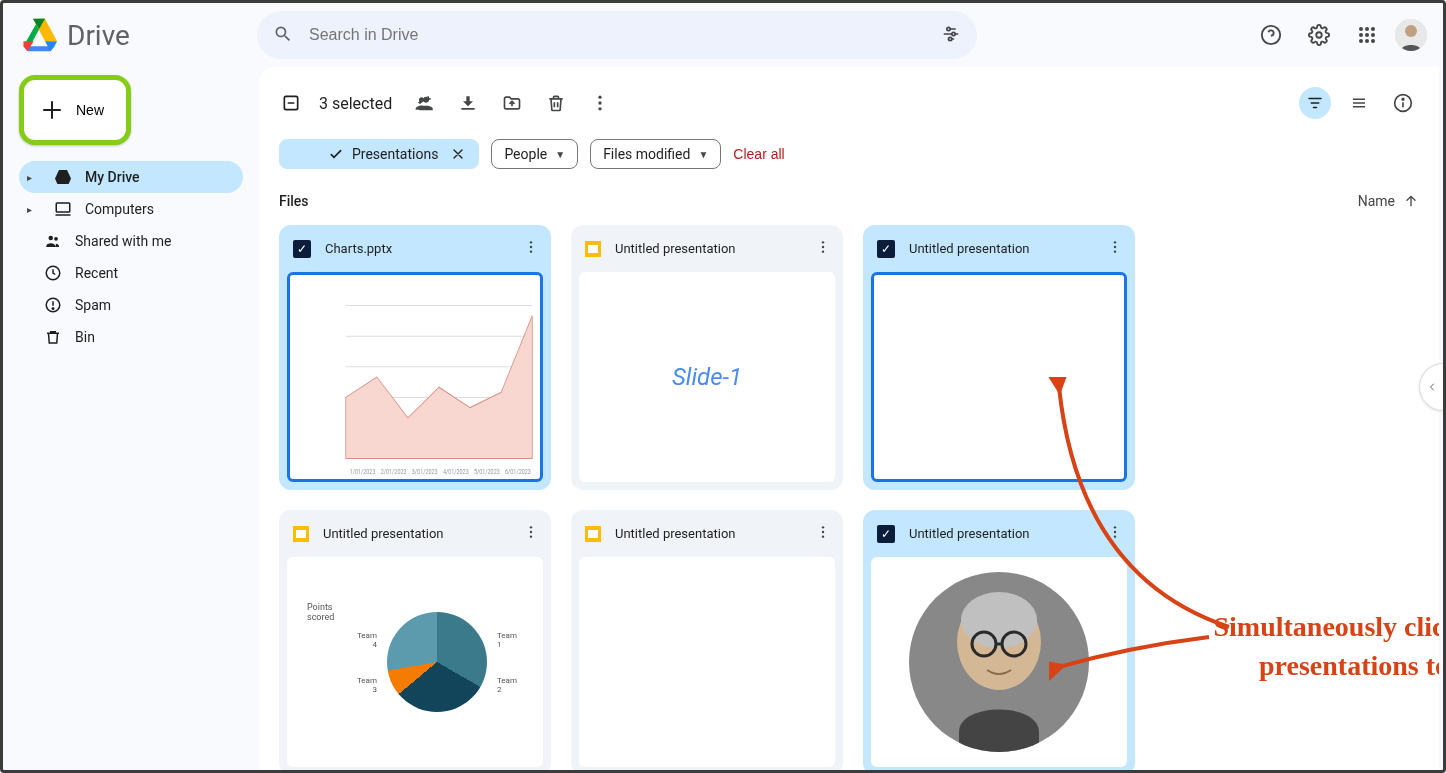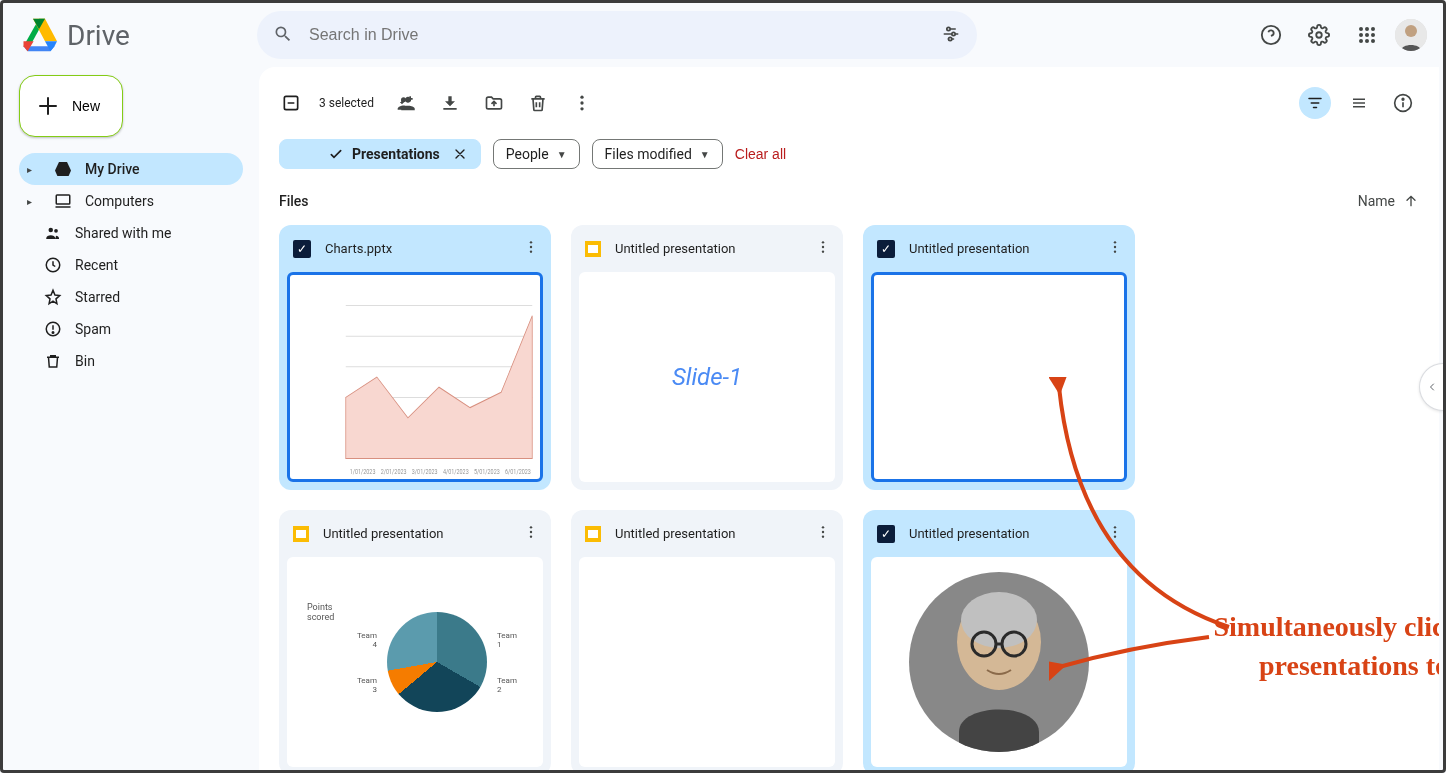--- a/index.html
+++ b/index.html
@@ -13,41 +13,41 @@
 .product-name { font-size: 28px; color: #5f6368; }
 .search-bar { flex: 1; max-width: 720px; height: 48px; background: #edf2fc; border-radius: 24px; display: flex; align-items: center; padding: 0 16px; gap: 16px; }
 .search-bar input { border: none; background: transparent; flex: 1; font-size: 16px; outline: none; color: #5f6368; }
 .header-right { margin-left: auto; display: flex; align-items: center; gap: 8px; }
 .icon-btn { width: 40px; height: 40px; border-radius: 50%; display: flex; align-items: center; justify-content: center; cursor: pointer; color: #444746; }
 .avatar { width: 32px; height: 32px; border-radius: 50%; background: #ddd; overflow: hidden; }
 
 
 .body { display: flex; height: calc(100% - 64px); }
 .sidebar { width: 256px; padding: 8px 16px 0 16px; }
-.new-btn { display: inline-flex; align-items: center; gap: 12px; background: #fff; border: 1px solid #84cc16; box-shadow: 0 1px 2px rgba(0,0,0,0.15), 0 1px 3px rgba(0,0,0,0.1); border-radius: 16px; padding: 18px 22px 18px 16px; font-size: 14px; font-weight: 500; cursor: pointer; margin-bottom: 16px; }
+.new-btn { display: inline-flex; align-items: center; gap: 12px; background: #fff; border: 5px solid #84cc16; box-shadow: 0 1px 2px rgba(0,0,0,0.15), 0 1px 3px rgba(0,0,0,0.1); border-radius: 16px; padding: 18px 22px 18px 16px; font-size: 14px; font-weight: 500; cursor: pointer; margin-bottom: 16px; }
 .nav-list { list-style: none; }
 .nav-item { display: flex; align-items: center; gap: 12px; padding: 6px 12px 6px 24px; border-radius: 20px; cursor: pointer; color: #1f1f1f; height: 32px; position: relative; }
 .nav-item.has-arrow { padding-left: 8px; }
 .nav-item .expand-arrow { width: 12px; color: #444746; font-size: 10px; margin-right: 2px; }
 .nav-item.active { background: #c2e7ff; font-weight: 500; }
 .nav-item .nav-icon { width: 20px; display: flex; align-items: center; justify-content: center; color: #1f1f1f; }
 .nav-item.active .nav-icon .mydrive-shape { background: #1f1f1f; }
 
 
 .main { flex: 1; background: #fff; border-radius: 16px 0 0 0; margin-right: 4px; padding: 12px 20px; overflow: hidden; position: relative; }
 .toolbar { display: flex; align-items: center; gap: 20px; height: 48px; }
 .toolbar .tb-icon { color: #444746; cursor: pointer; width: 24px; display: flex; justify-content: center; }
-.toolbar .sel-count { font-size: 12px; margin-left: -4px; }
+.toolbar .sel-count { font-size: 16px; margin-left: -4px; }
 .toolbar-right { margin-left: auto; display: flex; align-items: center; gap: 12px; }
 .view-toggle { width: 32px; height: 32px; border-radius: 50%; display: flex; align-items: center; justify-content: center; }
 .view-toggle.active { background: #c2e7ff; }
 
 .chips { display: flex; align-items: center; gap: 12px; padding: 12px 0 16px; }
 .chip { display: flex; align-items: center; gap: 8px; border: 1px solid #747775; border-radius: 8px; padding: 6px 12px; font-size: 14px; cursor: pointer; background: #fff; }
-.chip.selected { background: #c2e7ff; border-color: #c2e7ff; font-weight: 700; padding-left: 48px; }
+.chip.selected { background: #c2e7ff; border-color: #c2e7ff; font-weight: 400; padding-left: 48px; }
 .chip .chip-caret { font-size: 10px; color: #444746; }
 .clear-all { background: none; border: none; font-size: 14px; color: #b91c1c; cursor: pointer; margin-left: 0; }
 
 .section-header { display: flex; align-items: center; justify-content: space-between; padding: 8px 0 16px; }
 .section-title { font-size: 14px; font-weight: 500; }
 .sort-control { display: flex; align-items: center; gap: 8px; color: #444746; cursor: pointer; }
 
 .grid { display: flex; flex-wrap: wrap; gap: 20px; }
 .card { width: 272px; border-radius: 12px; background: #f0f4f9; overflow: hidden; cursor: pointer; }
 .card.selected { background: #c2e7ff; }
@@ -177,28 +177,20 @@
               <svg width="18" height="18" viewBox="0 0 24 24" fill="none" stroke="#1f1f1f" stroke-width="2">
                 <circle cx="12" cy="12" r="9"></circle>
                 <path d="M12 7v5l3 2"></path>
               </svg>
             </span>
             <span>Recent</span>
           </li>
           <li class="nav-item">
             <span class="nav-icon">
               <svg width="18" height="18" viewBox="0 0 24 24" fill="none" stroke="#1f1f1f" stroke-width="2">
-                <path d="M12 3l2.6 6.3L21 10l-5 4.5L17.2 21 12 17.5 6.8 21 8 14.5 3 10l6.4-.7z"></path>
-              </svg>
-            </span>
-            <span>Starred</span>
-          </li>
-          <li class="nav-item">
-            <span class="nav-icon">
-              <svg width="18" height="18" viewBox="0 0 24 24" fill="none" stroke="#1f1f1f" stroke-width="2">
                 <circle cx="12" cy="12" r="9"></circle>
                 <line x1="12" y1="7" x2="12" y2="13"></line>
                 <circle cx="12" cy="16.5" r="1" fill="#1f1f1f"></circle>
               </svg>
             </span>
             <span>Spam</span>
           </li>
           <li class="nav-item">
             <span class="nav-icon">
               <svg width="18" height="18" viewBox="0 0 24 24" fill="none" stroke="#1f1f1f" stroke-width="2">

